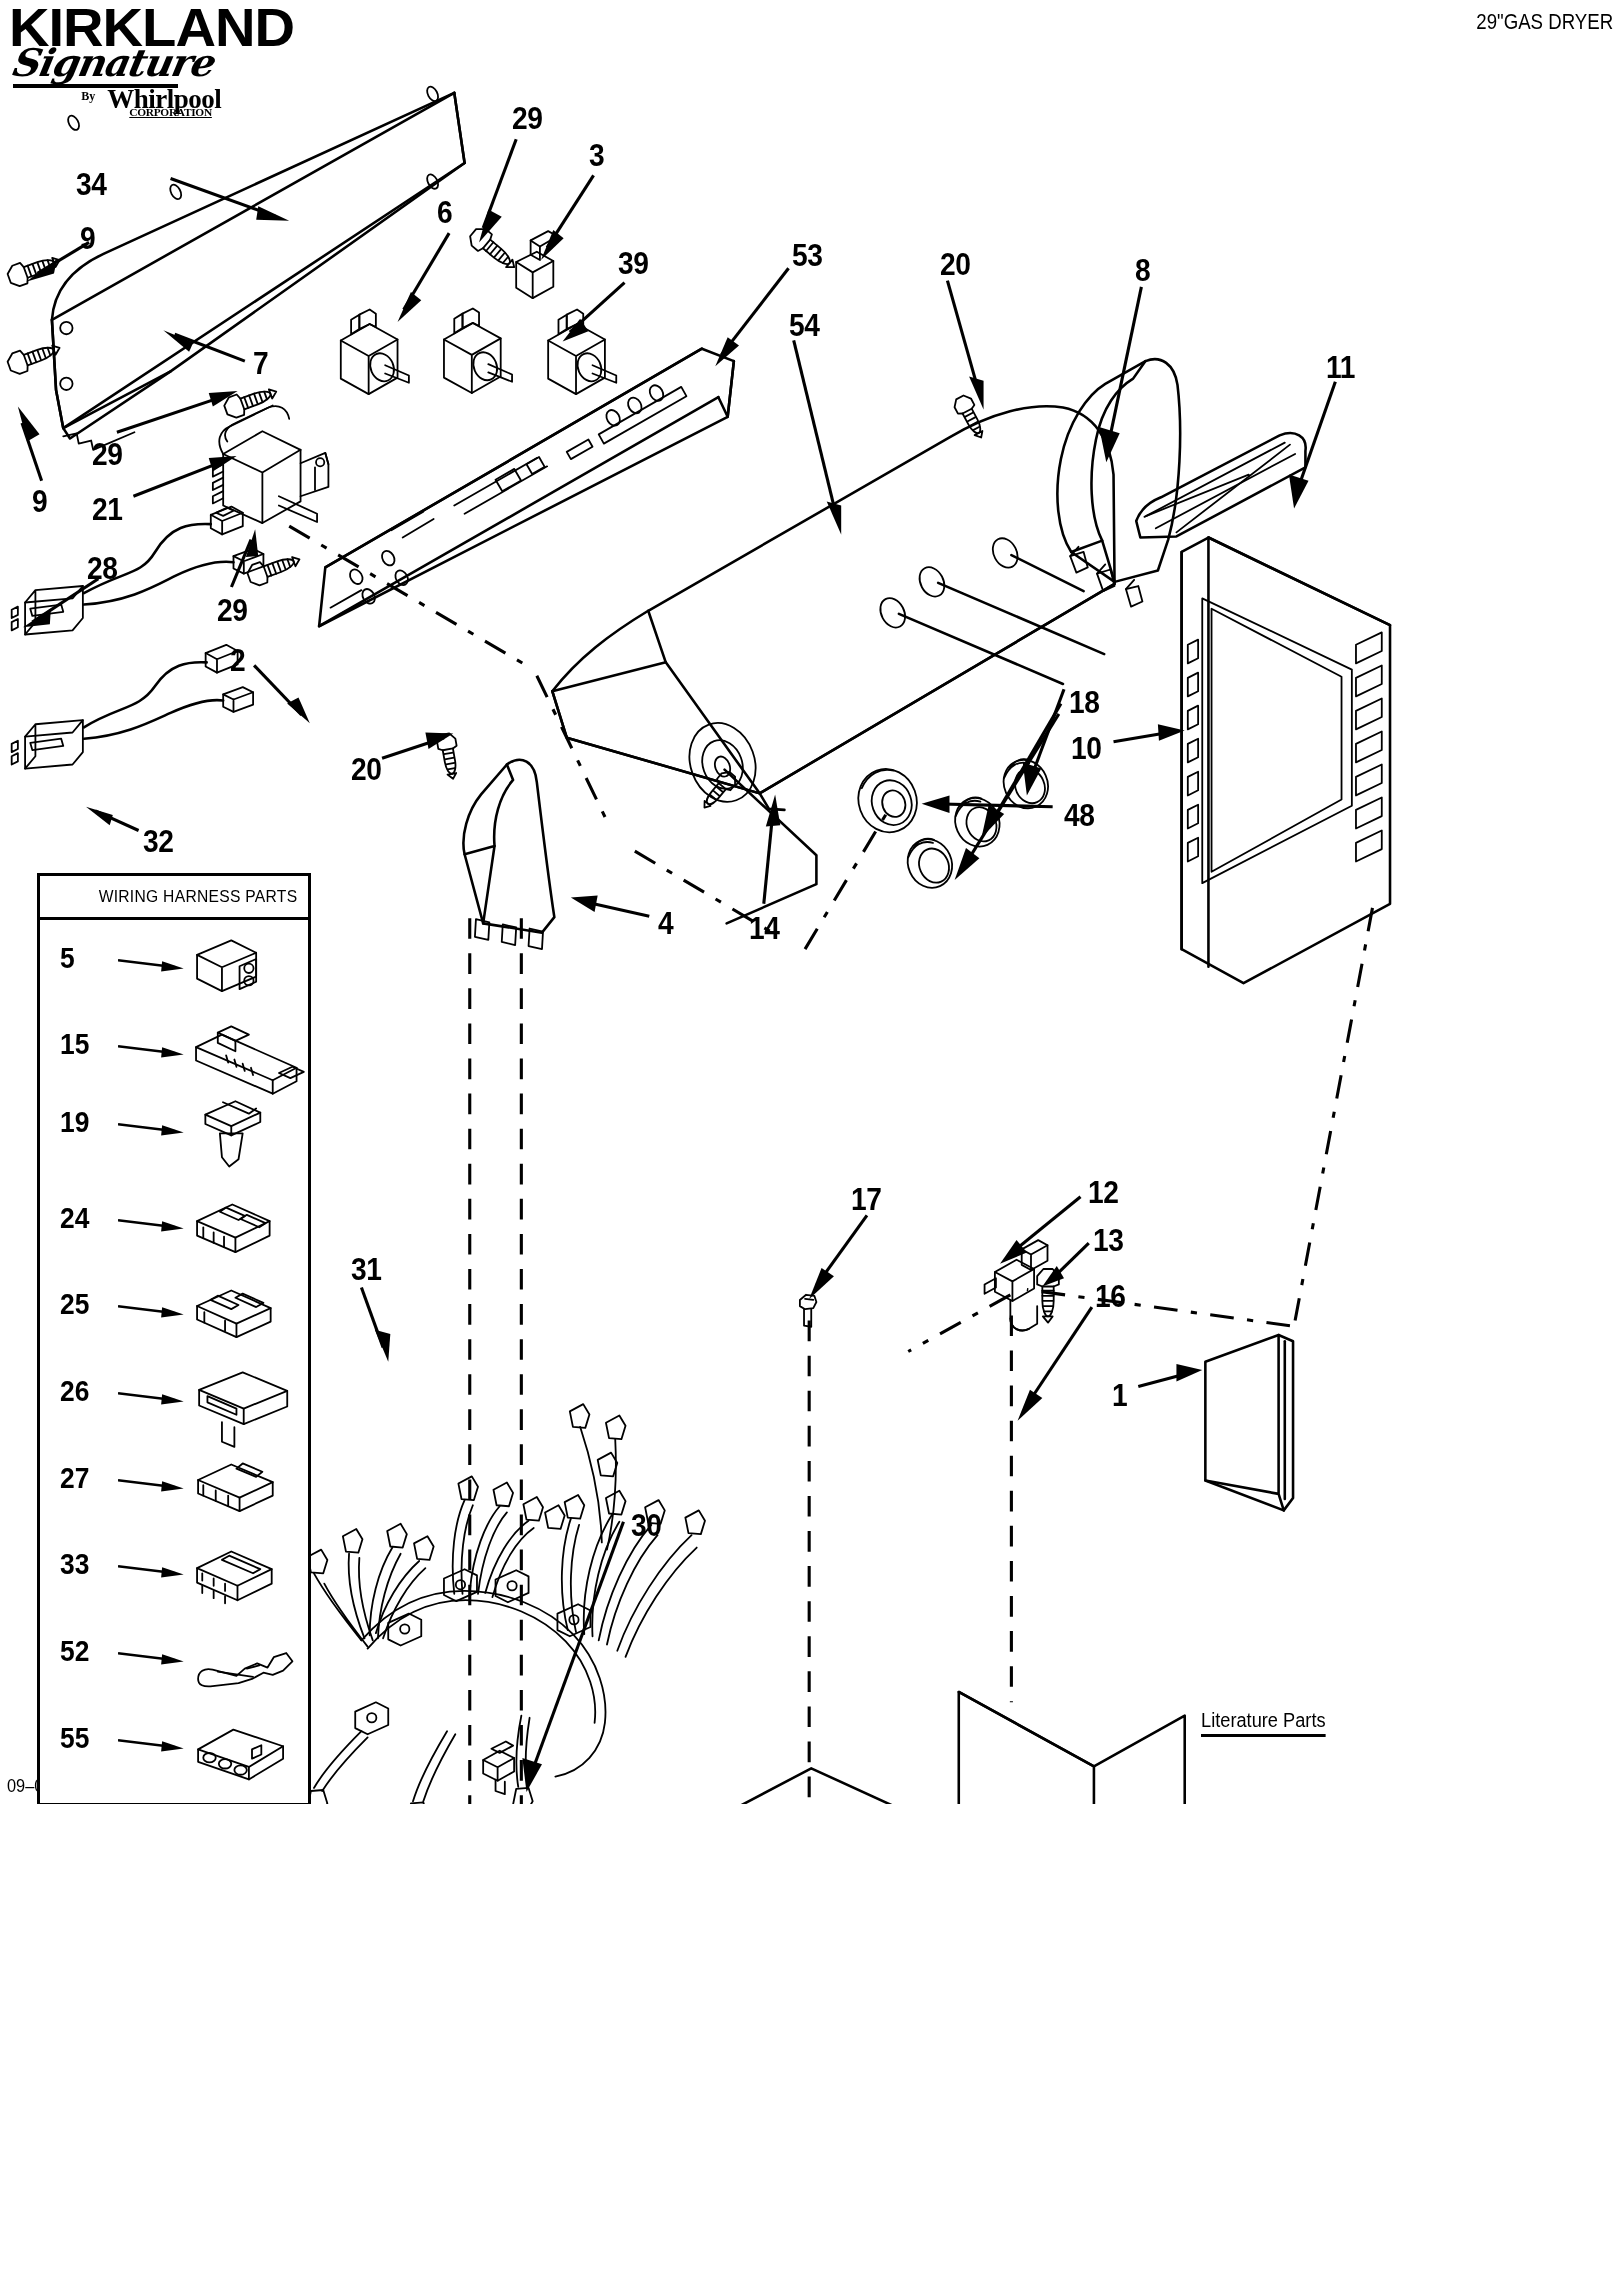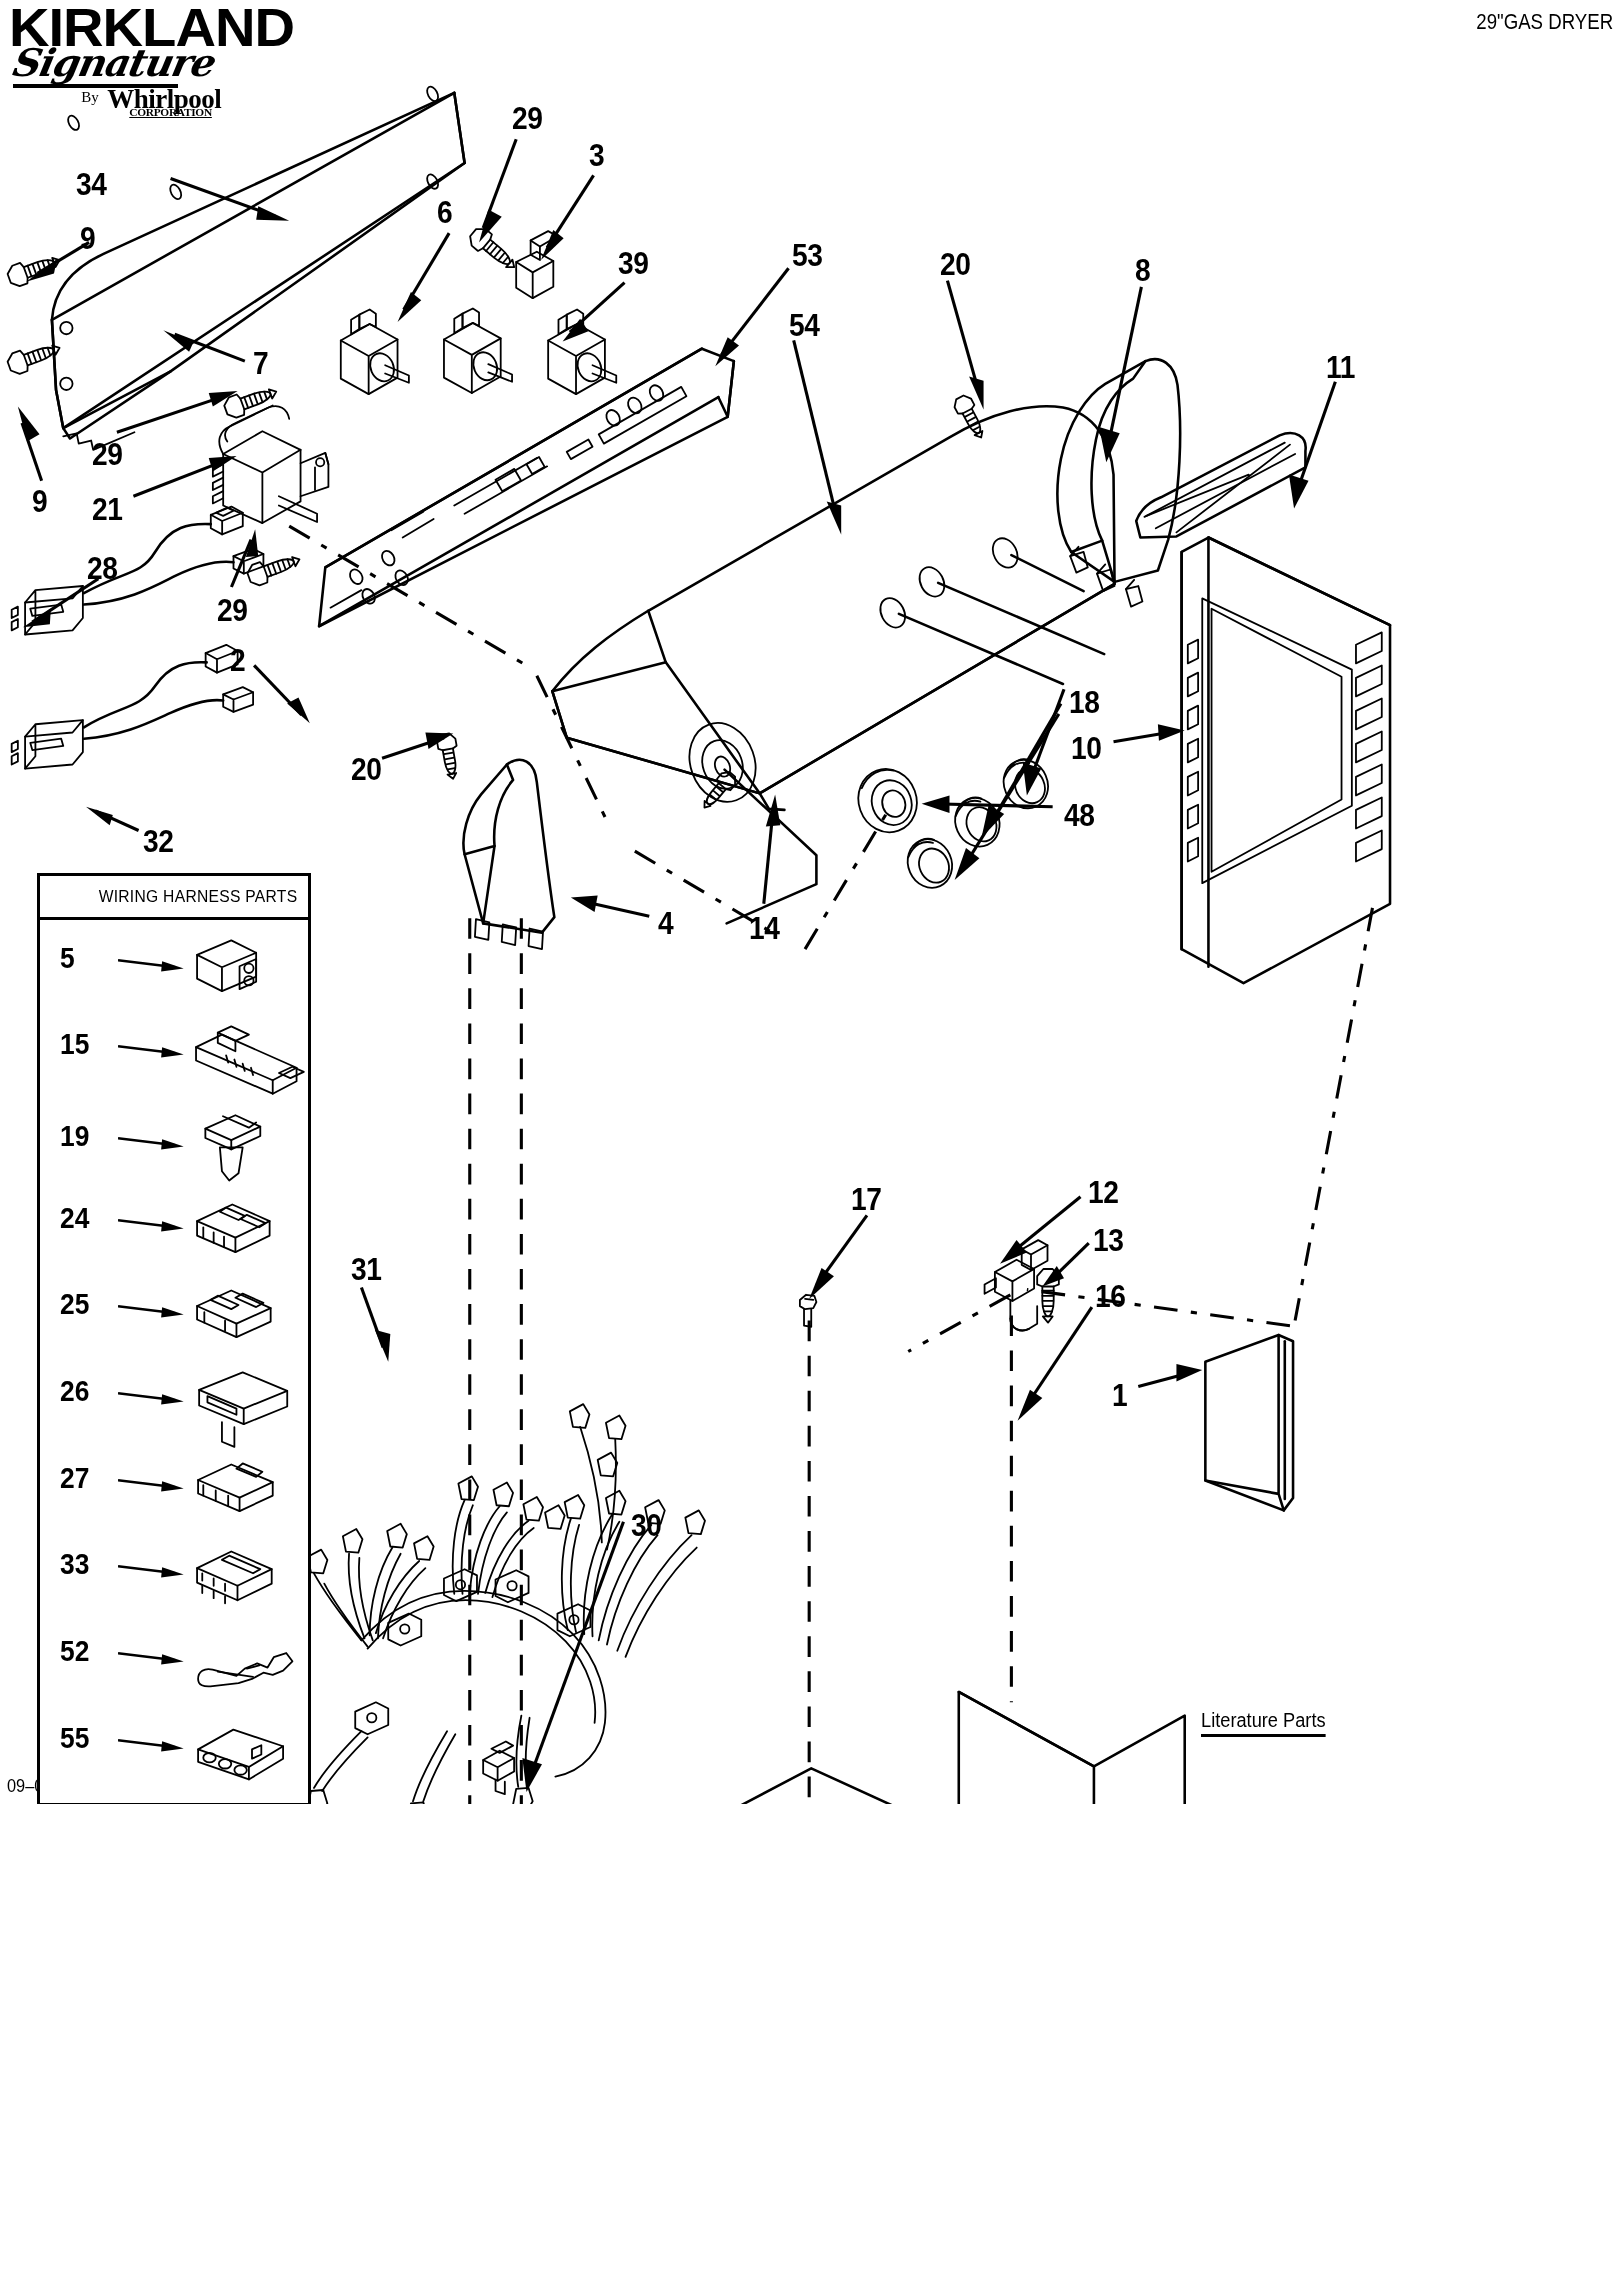--- a/index.html
+++ b/index.html
@@ -55,22 +55,22 @@
     top: 84px;
     width: 165px;
     height: 3.6px;
     background: #000;
   }
   #brand-by {
     position: absolute;
     left: 72px;
     top: 89px;
     font-family: "Liberation Serif", serif;
-    font-weight: normal;
-    font-size: 15px;
+    font-weight: bold;
+    font-size: 12px;
   }
   #brand-whirlpool {
     position: absolute;
     left: 98px;
     top: 84px;
     font-family: "Liberation Serif", serif;
     font-weight: bold;
     font-size: 27px;
     letter-spacing: -0.5px;
   }
@@ -782,21 +782,21 @@
           <div class="harness-part"><svg width="114" height="83" viewBox="0 0 220 160">
               <path class="ln-thin" d="M2 56 L52 32 L196 96 L150 120 Z"></path>
               <path class="ln-thin" d="M2 56 L2 82 L150 146 L150 120"></path>
               <path class="ln-thin" d="M196 96 L196 122 L150 146"></path>
               <path class="ln-thin" d="M44 28 L70 16 L104 32 L78 44 Z"></path>
               <path class="ln-thin" d="M44 28 L44 48 L78 64 L78 44"></path>
               <path class="ln-thin" d="M60 72 L64 86 M76 80 L80 94 M92 88 L96 102 M108 96 L112 110"></path>
               <path class="ln-thin" d="M162 106 L188 94 L210 104 L184 116 Z"></path>
             </svg></div>
         </div>
-        <div class="harness-row" style="top: 234px; text-align: center;">
+        <div class="harness-row" style="top: 220px; text-align: center;">
           <div class="harness-num">19</div>
           <div class="harness-arrow"><svg width="77" height="20.6" viewBox="0 0 150 40">
               <path d="M0 10 L112 24" stroke="#000" stroke-width="5" fill="none"></path>
               <path d="M86 12 L128 26 L84 32 Z" fill="#000"></path>
             </svg></div>
           <div class="harness-part"><svg width="114" height="83" viewBox="0 0 220 160">
               <path class="ln-thin" d="M20 36 L78 10 L126 32 L70 58 Z"></path>
               <path class="ln-thin" d="M20 36 L20 54 L70 76 L70 58"></path>
               <path class="ln-thin" d="M126 32 L126 50 L70 76"></path>
               <path class="ln-thin" d="M48 72 L92 72 L84 122 L66 136 L52 118 Z"></path>

